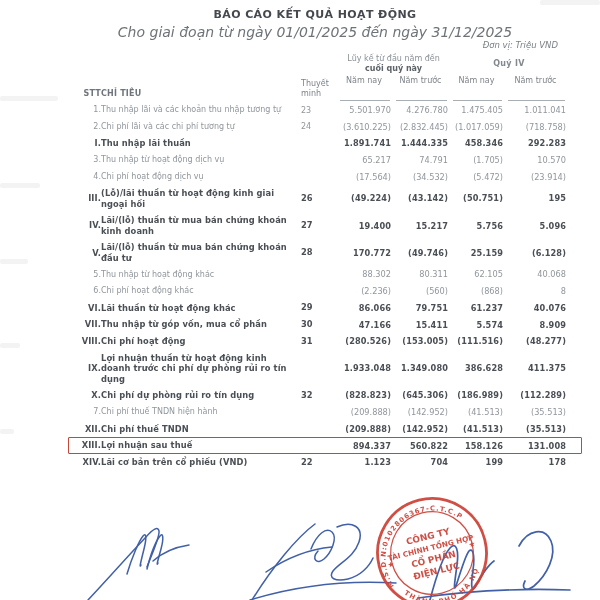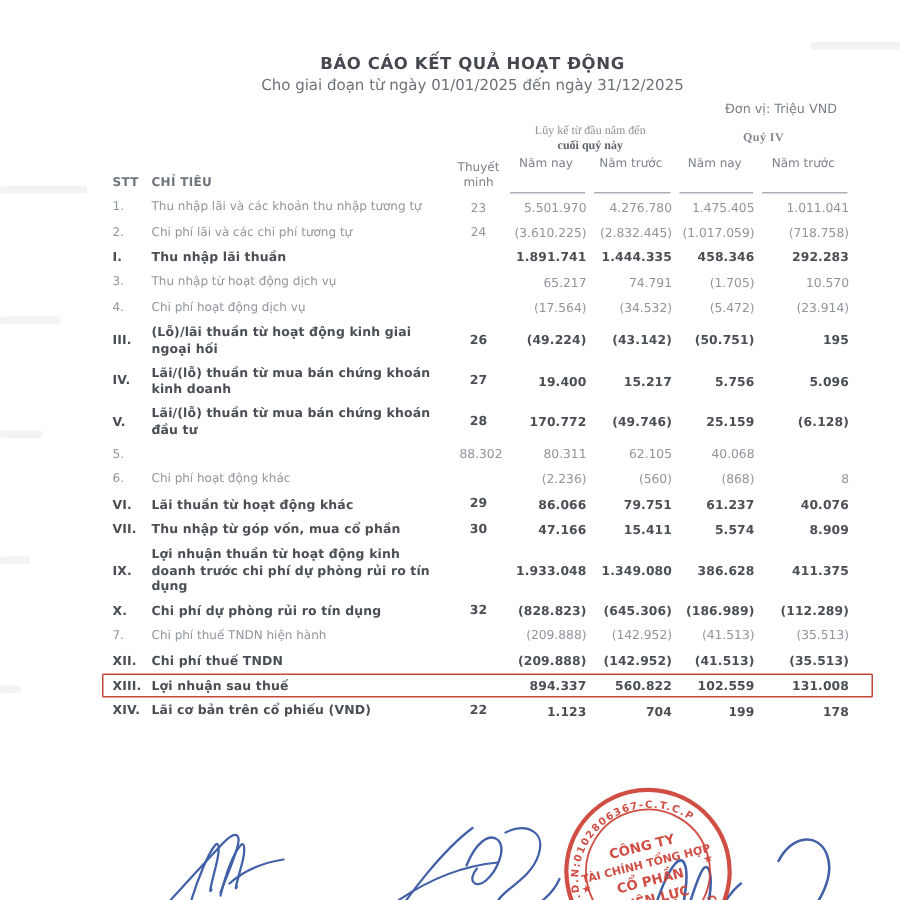--- a/index.html
+++ b/index.html
@@ -1,39 +1,39 @@
 <!DOCTYPE html>
 <html><head>
 <meta charset="utf-8">
 <style>
   html,body{margin:0;padding:0;}
   body{width:600px;height:600px;overflow:hidden;background:#ffffff;
        font-family:"DejaVu Sans",sans-serif;position:relative;}
-  .page{position:absolute;inset:0;background:#fff;margin-top:28px;}
+  .page{position:absolute;inset:0;background:#fff;}
   .artifact{position:absolute;background:#e9eaeb;opacity:.55;border-radius:2px;}
 
   .header{position:absolute;left:60px;right:30px;top:8px;text-align:center;}
   .title{font-size:11px;font-weight:bold;color:#45494f;letter-spacing:.4px;}
-  .subtitle{font-size:10px;color:#6d7378;margin-top:3px;}
-  .unit{position:absolute;top:40px;right:42px;font-size:8.5px;color:#7a8086;text-align:center;}
+  .subtitle{font-size:14px;font-style:italic;color:#6d7378;margin-top:3px;}
+  .unit{position:absolute;top:40px;right:42px;font-size:8.5px;font-style:italic;color:#7a8086;text-align:center;}
 
   .report{position:absolute;left:73px;top:54px;width:495px;}
   .grid{display:grid;grid-template-columns:28px 200px 36px 56px 57px 55px 63px;}
 
-  .group-row{margin-bottom:1px;color:#8a9096;font-size:8px;text-align:center;line-height:1.3;font-family:Liberation Serif, serif;}
+  .group-row{margin-bottom:1px;color:#8a9096;font-size:8px;text-align:center;line-height:1.3;}
   .g1{grid-column:4/6;}
   .g1 b{color:#5d6average369;}
   .g1 b{color:#5d6369;}
   .g2{grid-column:6/8;color:#82888e;padding-top:5px;font-weight:bold;letter-spacing:.3px;}
 
   .head-row{color:#7d838a;font-size:8px;align-items:end;margin-bottom:1px;}
   .hc{padding-bottom:3px;}
-  .c-stt{padding-left:2px;}
+  .c-stt{padding-left:2px;text-align:right;}
   .c-label{padding-right:8px;}
-  .c-note{text-align:center;line-height:1.15;}
+  .c-note{text-align:left;line-height:1.15;}
   .c-num{text-align:right;padding-right:2px;}
   .head-row .c-num{text-align:center;border-bottom:1px solid #a9aeb3;margin:0 3px;padding-bottom:15px;}
   .head-row .c-stt,.head-row .c-label{font-weight:bold;letter-spacing:.2px;color:#6f757c;}
 
   .data-row{position:relative;padding:3.2px 0;align-items:center;
             color:#90969c;font-size:8px;line-height:1.25;}
   .data-row .c-num{font-size:8.2px;}
   .data-row.bold{color:#4a4f55;font-weight:bold;font-size:8.3px;letter-spacing:.1px;}
   .data-row.highlight::after{content:"";position:absolute;left:-5px;right:-14px;top:0;bottom:0;
             border:1.5px solid #c4473a;border-radius:1px;}
@@ -150,20 +150,21 @@
       <div class="c-stt">V.</div>
       <div class="c-label">Lãi/(lỗ) thuần từ mua bán chứng khoán đầu tư</div>
       <div class="c-note">28</div>
       <div class="c-num">170.772</div>
       <div class="c-num">(49.746)</div>
       <div class="c-num">25.159</div>
       <div class="c-num">(6.128)</div>
     </div>
         <div class="grid data-row">
       <div class="c-stt">5.</div>
+      <div class="c-label">Thu nhập từ hoạt động khác</div>
       <div class="c-note"></div>
       <div class="c-num">88.302</div>
       <div class="c-num">80.311</div>
       <div class="c-num">62.105</div>
       <div class="c-num">40.068</div>
     </div>
         <div class="grid data-row">
       <div class="c-stt">6.</div>
       <div class="c-label">Chi phí hoạt động khác</div>
       <div class="c-note"></div>
@@ -184,20 +185,29 @@
         <div class="grid data-row bold">
       <div class="c-stt">VII.</div>
       <div class="c-label">Thu nhập từ góp vốn, mua cổ phần</div>
       <div class="c-note">30</div>
       <div class="c-num">47.166</div>
       <div class="c-num">15.411</div>
       <div class="c-num">5.574</div>
       <div class="c-num">8.909</div>
     </div>
         <div class="grid data-row bold">
+      <div class="c-stt">VIII.</div>
+      <div class="c-label">Chi phí hoạt động</div>
+      <div class="c-note">31</div>
+      <div class="c-num">(280.526)</div>
+      <div class="c-num">(153.005)</div>
+      <div class="c-num">(111.516)</div>
+      <div class="c-num">(48.277)</div>
+    </div>
+        <div class="grid data-row bold">
       <div class="c-stt">IX.</div>
       <div class="c-label">Lợi nhuận thuần từ hoạt động kinh doanh trước chi phí dự phòng rủi ro tín dụng</div>
       <div class="c-note"></div>
       <div class="c-num">1.933.048</div>
       <div class="c-num">1.349.080</div>
       <div class="c-num">386.628</div>
       <div class="c-num">411.375</div>
     </div>
         <div class="grid data-row bold">
       <div class="c-stt">X.</div>
@@ -225,21 +235,21 @@
       <div class="c-num">(142.952)</div>
       <div class="c-num">(41.513)</div>
       <div class="c-num">(35.513)</div>
     </div>
         <div class="grid data-row bold highlight">
       <div class="c-stt">XIII.</div>
       <div class="c-label">Lợi nhuận sau thuế</div>
       <div class="c-note"></div>
       <div class="c-num">894.337</div>
       <div class="c-num">560.822</div>
-      <div class="c-num">102.559</div>
+      <div class="c-num">158.126</div>
       <div class="c-num">131.008</div>
     </div>
         <div class="grid data-row bold">
       <div class="c-stt">XIV.</div>
       <div class="c-label">Lãi cơ bản trên cổ phiếu (VND)</div>
       <div class="c-note">22</div>
       <div class="c-num">1.123</div>
       <div class="c-num">704</div>
       <div class="c-num">199</div>
       <div class="c-num">178</div>

